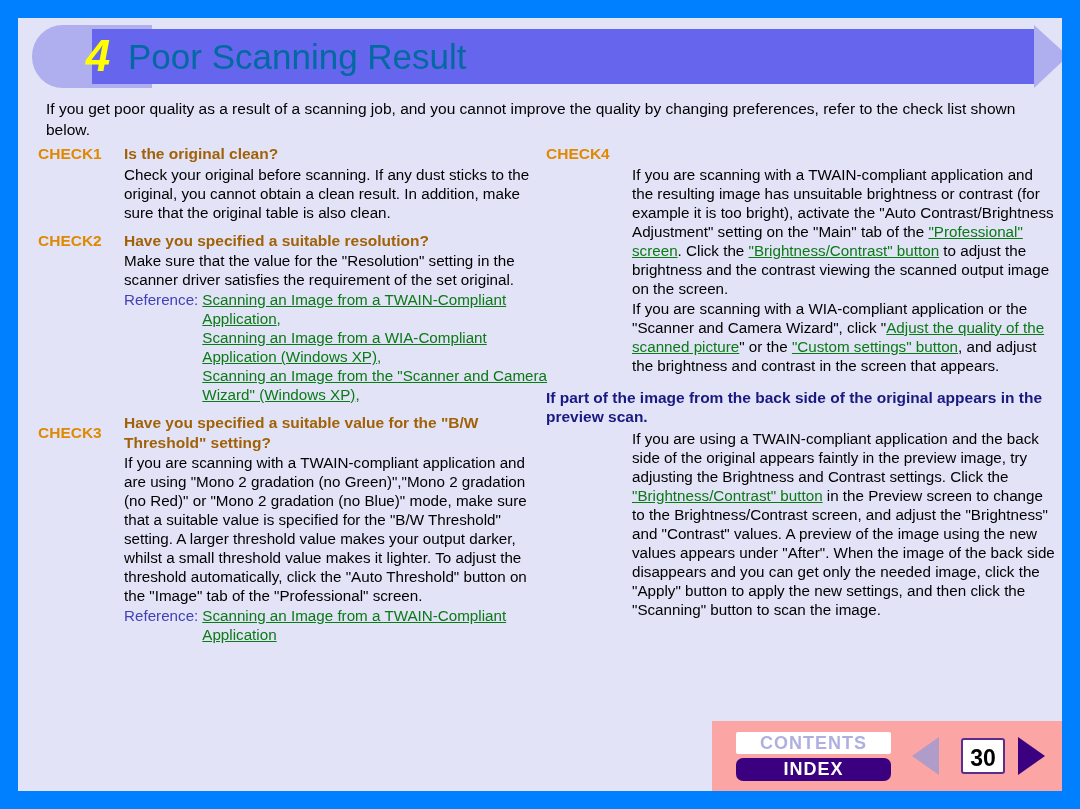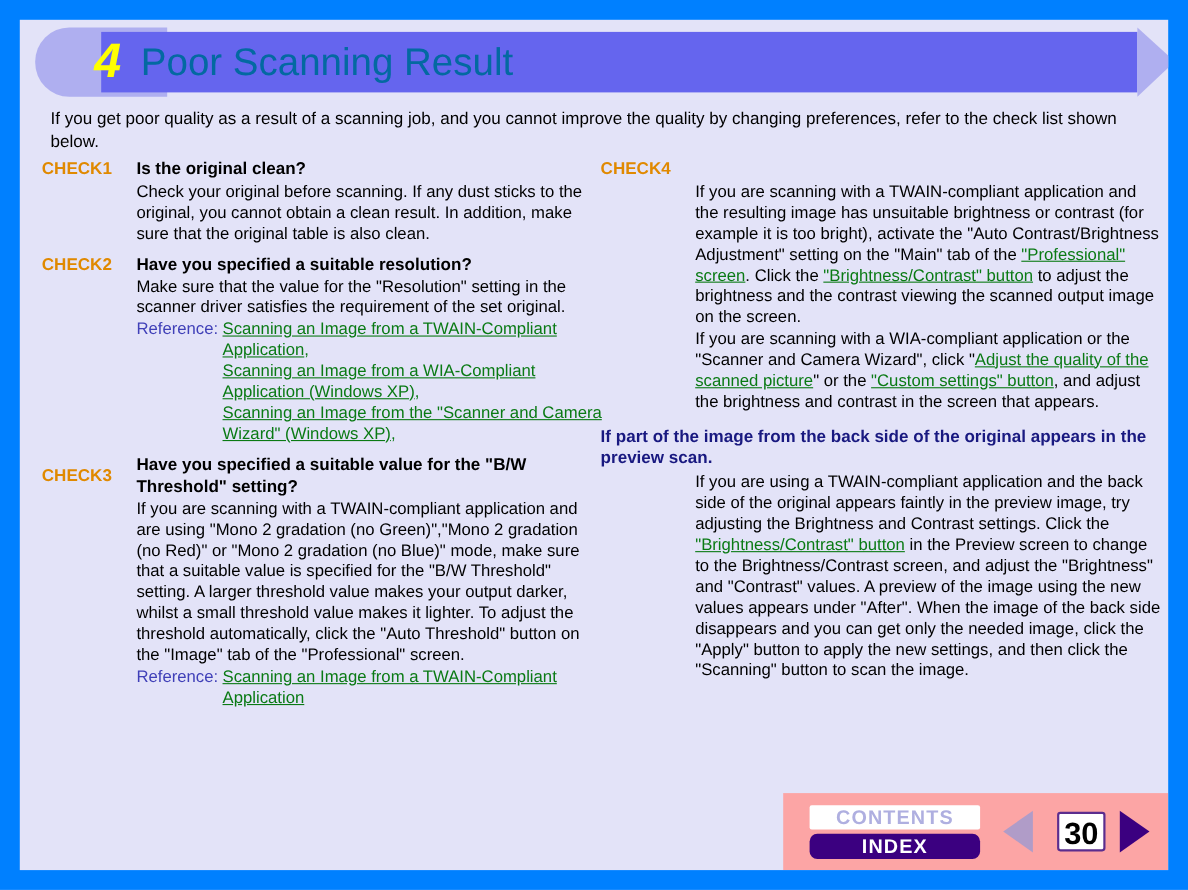--- a/index.html
+++ b/index.html
@@ -117,21 +117,21 @@
     width: 86px;
     font-size: 15.5px;
     font-weight: bold;
     color: #E08900;
     line-height: 19.5px;
   }
   .check-title {
     flex: 1 1 auto;
     font-size: 15.5px;
     font-weight: bold;
-    color: #000000;
+    color: #a16207;
     line-height: 19.5px;
   }
   .section-title {
     font-size: 15.5px;
     font-weight: bold;
     color: #191980;
     line-height: 19.5px;
     margin-bottom: 2px;
   }
   .check-body {
@@ -215,21 +215,21 @@
   }
   .pagebox {
     position: absolute;
     left: 249px;
     top: 17px;
     width: 44px;
     height: 36px;
     background: #FFFFFF;
     border: 2px solid #5B2D8E;
     border-radius: 3px;
-    font-size: 28px;
+    font-size: 23px;
     font-weight: bold;
     color: #000000;
     text-align: center;
     line-height: 36px;
     box-sizing: border-box;
   }
   .arrow-next {
     position: absolute;
     left: 306px;
     top: 16px;

